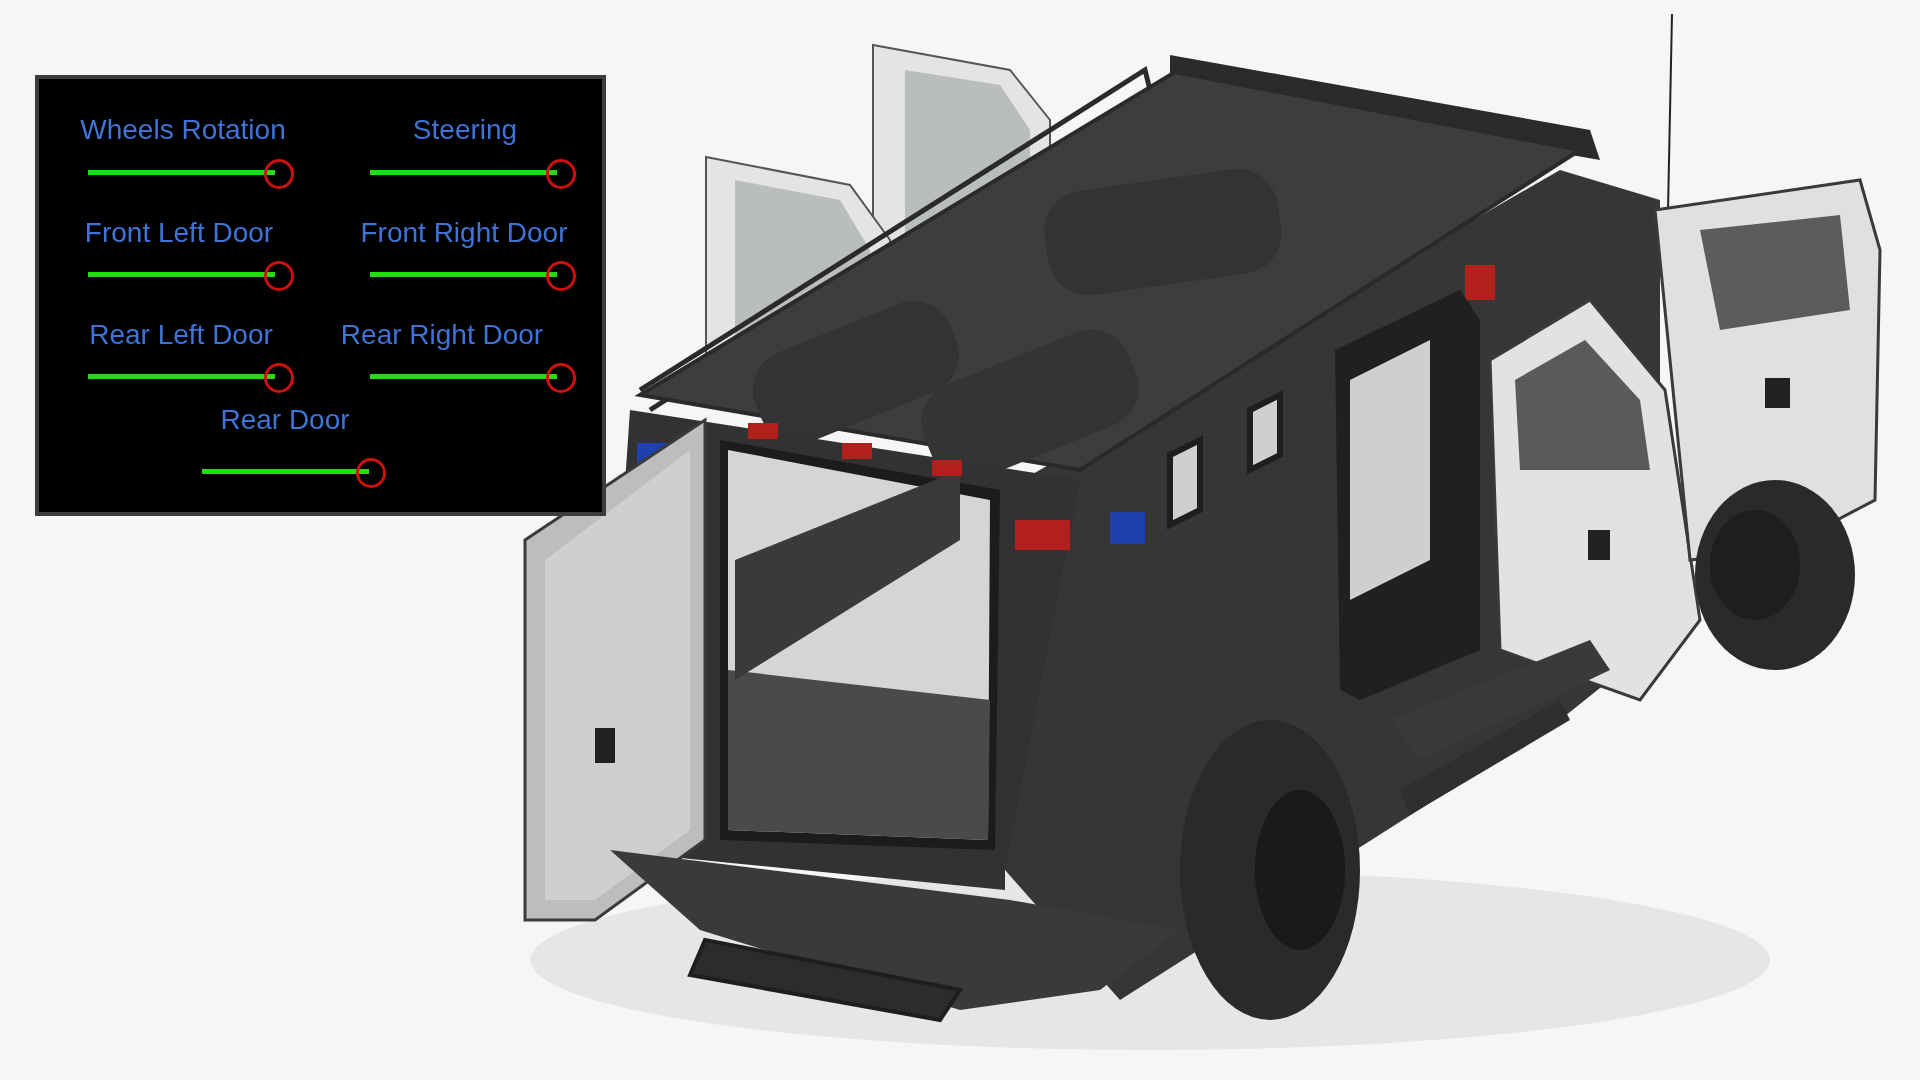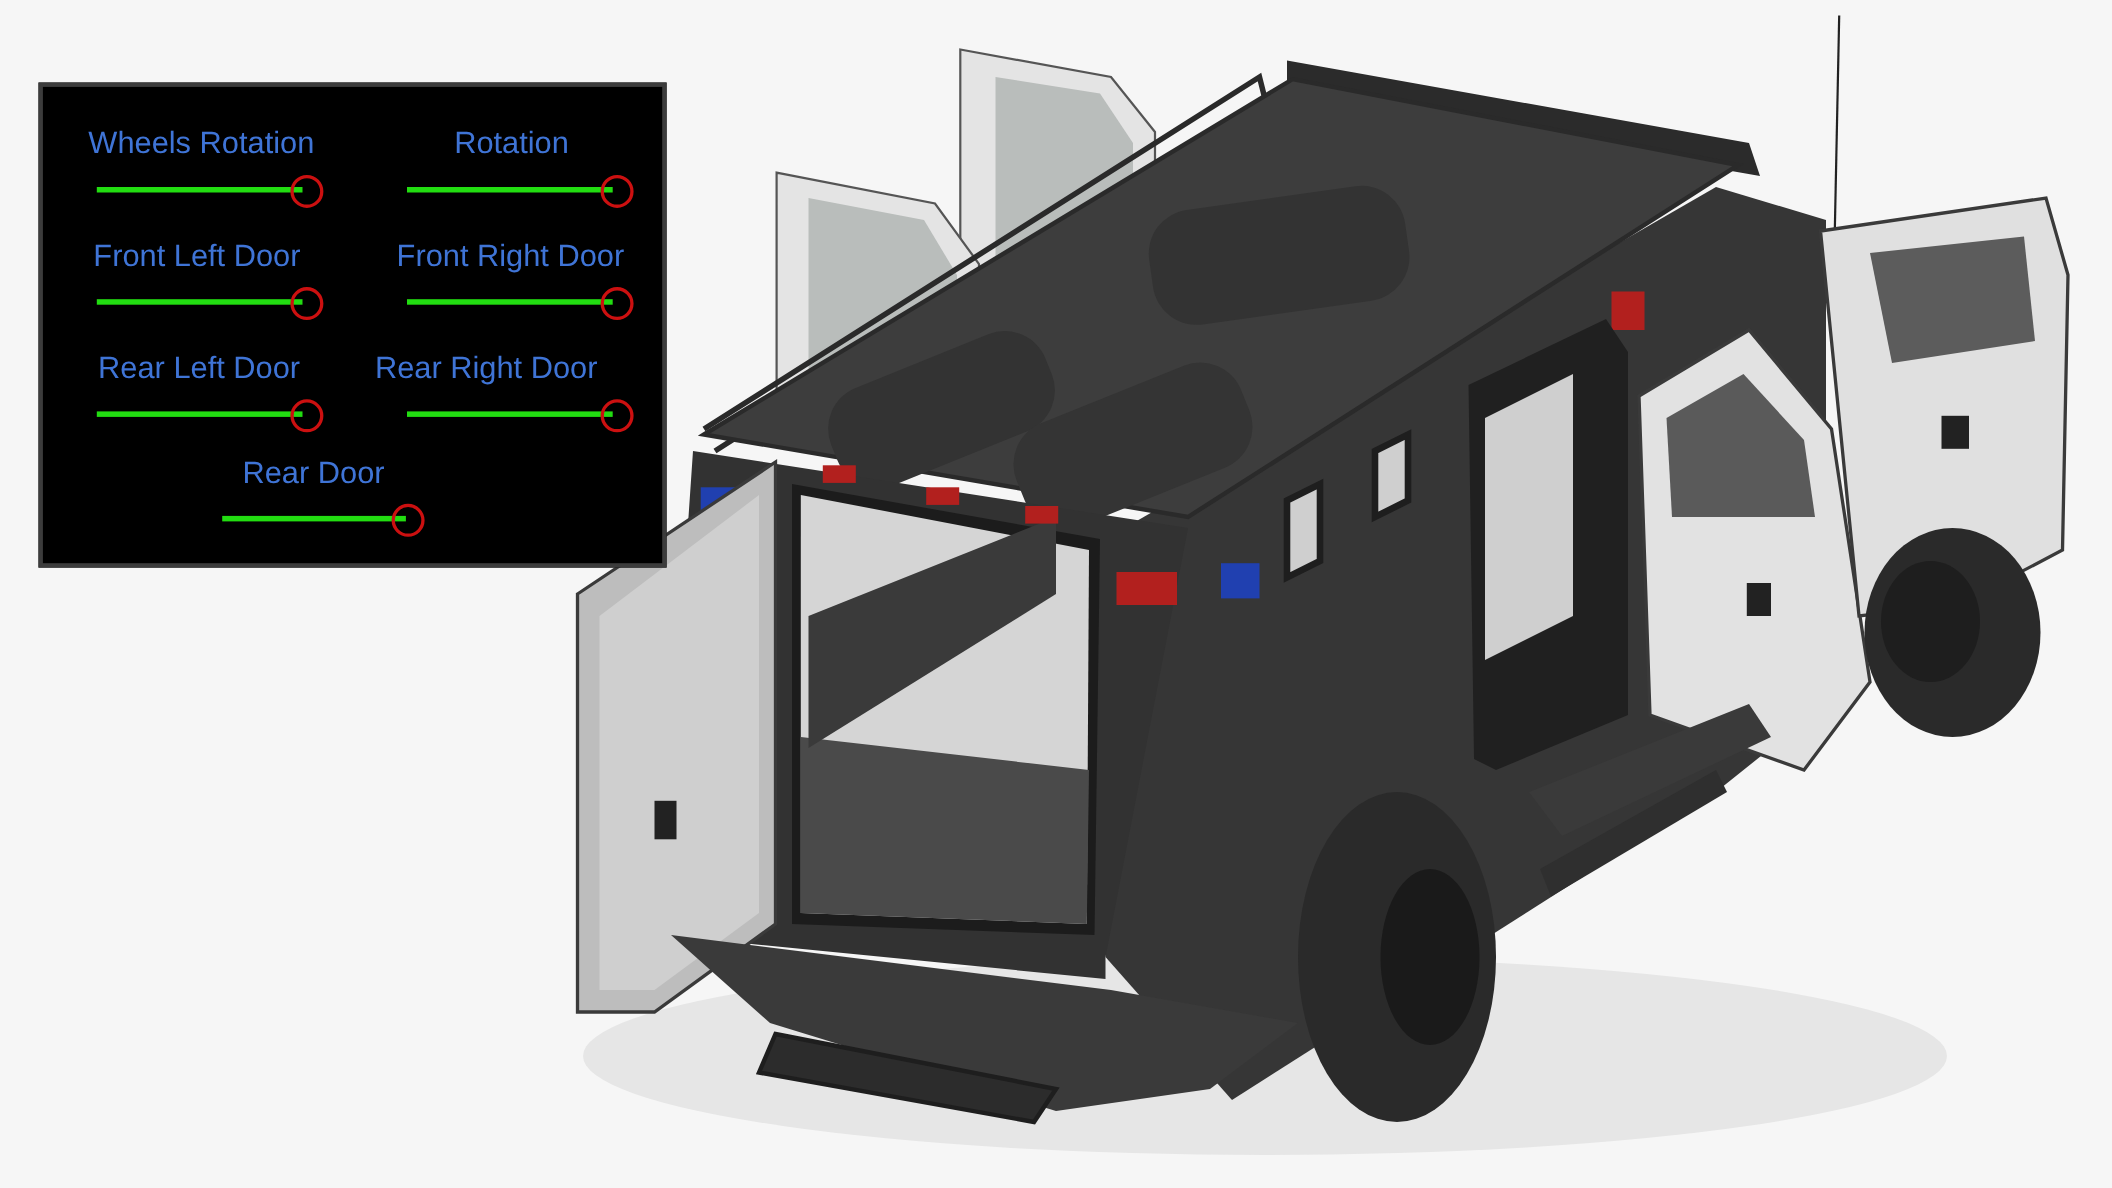--- a/index.html
+++ b/index.html
@@ -79,36 +79,36 @@
   <polygon points="1390,720 1590,640 1610,670 1420,760" fill="#3a3a3a"></polygon>
   <polygon points="1400,790 1560,700 1570,720 1410,815" fill="#2f2f2f"></polygon>
 </svg>
 
 <div class="panel">
 
   <div class="lbl" style="left:144px;top:36px;">Wheels Rotation</div>
   <div class="track" style="left:49px;top:91px;width:187px;"></div>
   <div class="knob" style="left:225px;top:80px;"></div>
 
-  <div class="lbl" style="left:426px;top:36px;">Rotation</div>
+  <div class="lbl" style="left:426px;top:36px;">Steering</div>
   <div class="track" style="left:331px;top:91px;width:187px;"></div>
   <div class="knob" style="left:507px;top:80px;"></div>
 
   <div class="lbl" style="left:140px;top:139px;">Front Left Door</div>
   <div class="track" style="left:49px;top:193px;width:187px;"></div>
   <div class="knob" style="left:225px;top:182px;"></div>
 
   <div class="lbl" style="left:425px;top:139px;">Front Right Door</div>
   <div class="track" style="left:331px;top:193px;width:187px;"></div>
   <div class="knob" style="left:507px;top:182px;"></div>
 
   <div class="lbl" style="left:142px;top:241px;">Rear Left Door</div>
   <div class="track" style="left:49px;top:295px;width:187px;"></div>
   <div class="knob" style="left:225px;top:284px;"></div>
 
   <div class="lbl" style="left:403px;top:241px;">Rear Right Door</div>
   <div class="track" style="left:331px;top:295px;width:187px;"></div>
   <div class="knob" style="left:507px;top:284px;"></div>
 
-  <div class="lbl" style="left:246px;top:336px;text-align:right;">Rear Door</div>
+  <div class="lbl" style="left:246px;top:326px;text-align:right;">Rear Door</div>
   <div class="track" style="left:163px;top:390px;width:167px;"></div>
   <div class="knob" style="left:317px;top:379px;"></div>
 </div>
 
 </body></html>

